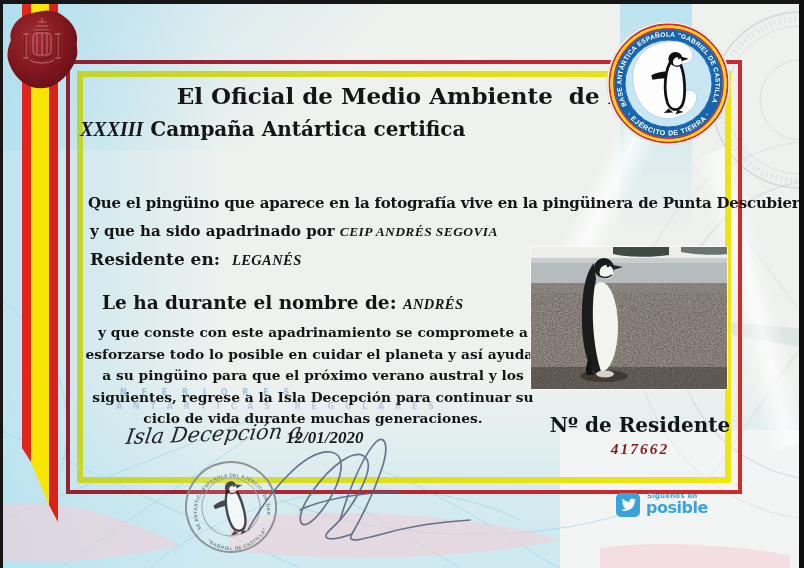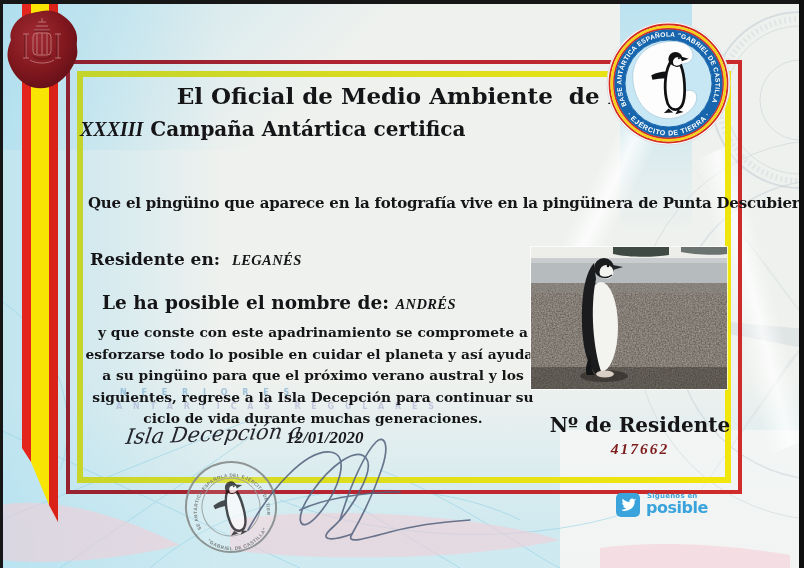--- a/index.html
+++ b/index.html
@@ -148,22 +148,23 @@
     <path d="M49,0 L58,0 L58,522 L49,505 Z" fill="#d92318"></path>
   </svg>
 
   <div class="frame frame-red"></div>
   <div class="frame frame-yellow"></div>
 
   <div class="blk title1">El Oficial de Medio Ambiente  de la</div>
   <div class="blk title2"><span class="roman">XXXIII</span><span> Campaña Antártica certifica</span></div>
 
   <div class="blk bodyline line1">Que el pingüino que aparece en la fotografía vive en la pingüinera de Punta Descubierta</div>
+  <div class="blk bodyline line2"><span>y que ha sido apadrinado por </span><span class="fill-name">CEIP ANDRÉS SEGOVIA</span></div>
   <div class="blk bodyline line3"><span>Residente en:</span>&nbsp;&nbsp;<span class="fill-name">LEGANÉS</span></div>
-  <div class="blk bodyline line4"><span>Le ha posible el nombre de:</span>&nbsp;<span class="fill-name">ANDRÉS</span></div>
+  <div class="blk bodyline line4"><span>Le ha durante el nombre de:</span>&nbsp;<span class="fill-name">ANDRÉS</span></div>
   <div class="blk commitment">y que conste con este apadrinamiento se compromete a esforzarse todo lo posible en cuidar el planeta y así ayudar a su pingüino para que el próximo verano austral y los siguientes, regrese a la Isla Decepción para continuar su ciclo de vida durante muchas generaciones.</div>
 
   <div class="place">Isla Decepción a</div>
   <div class="datefield">12/01/2020</div>
   <div class="registry">
     <div class="blk registry-label">Nº de Residente</div>
     <div class="registry-number">417662</div>
   </div>
 
   <svg class="photo" viewBox="0 0 196 142">

